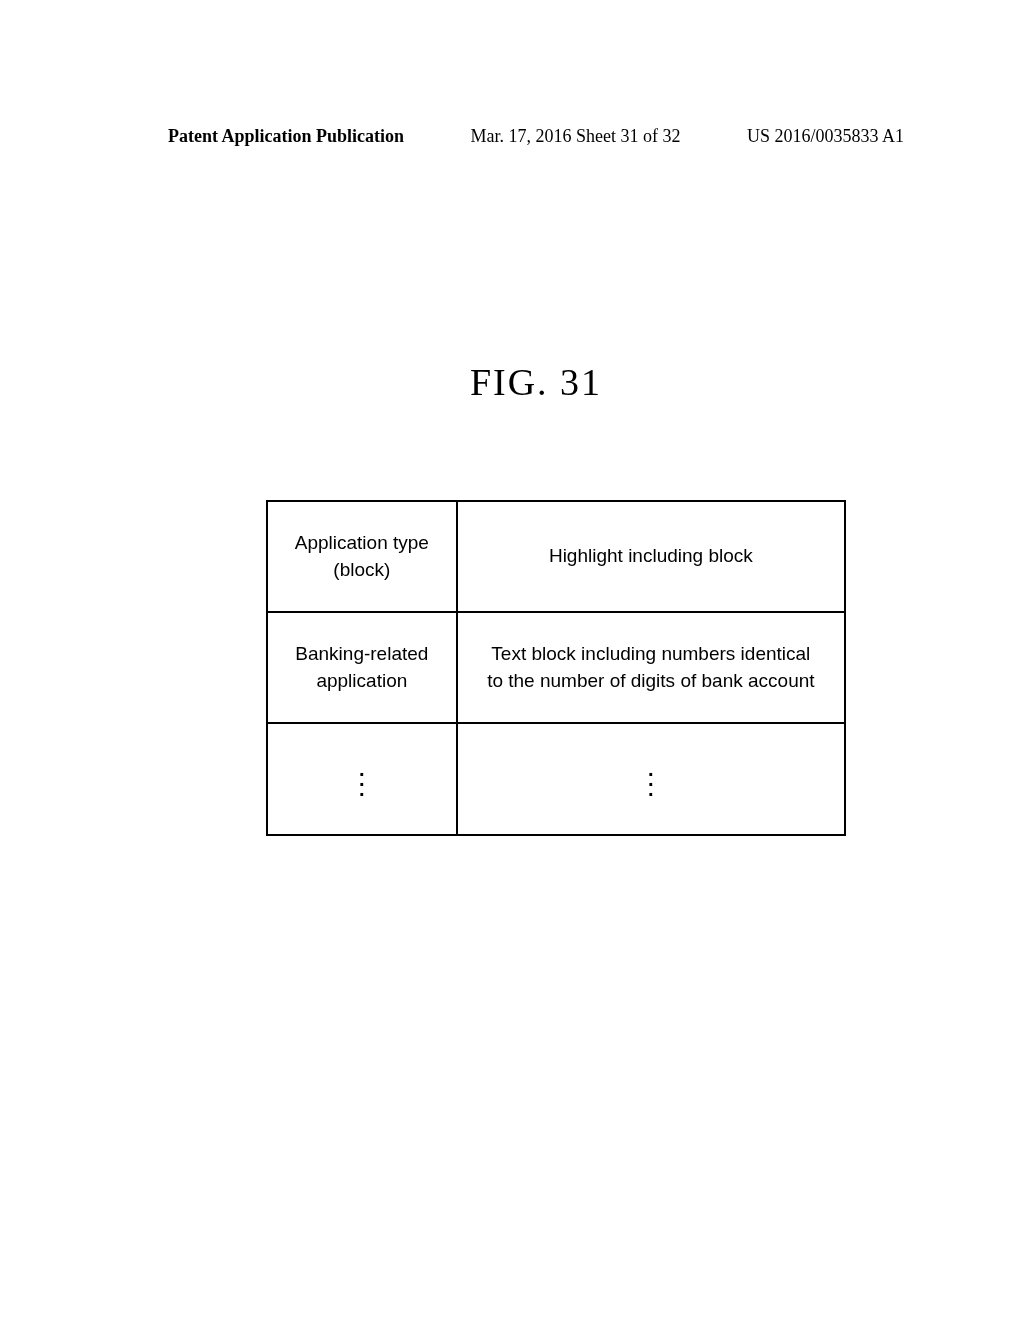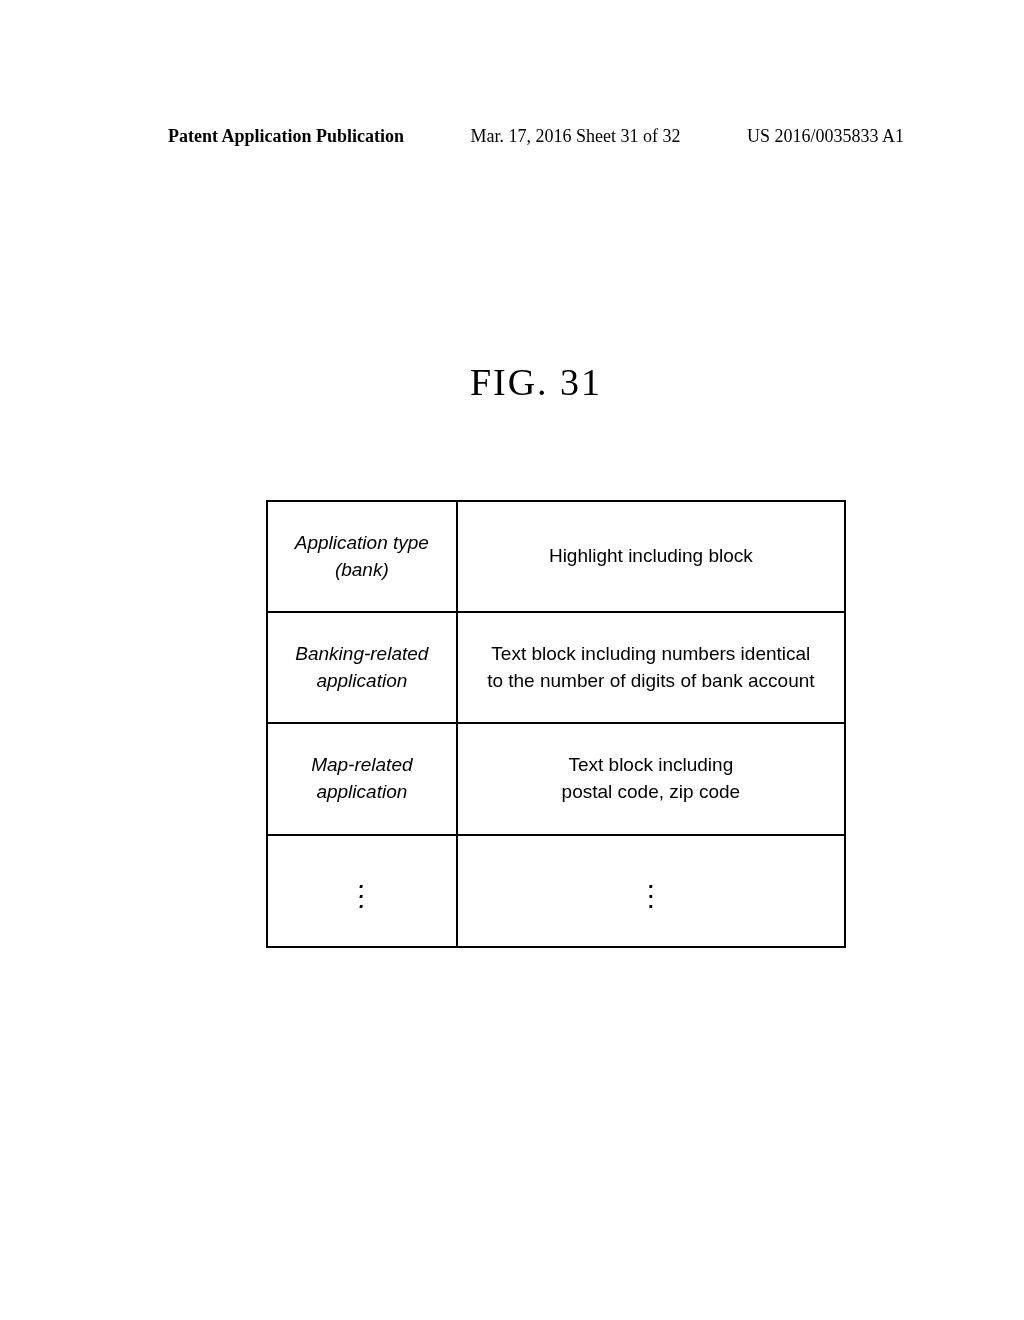--- a/index.html
+++ b/index.html
@@ -61,21 +61,20 @@
     td, th {
       border: 2px solid #000;
       text-align: center;
       vertical-align: middle;
       padding: 28px 12px;
       font-size: 19px;
       line-height: 1.4;
     }
     .col-left {
       width: 190px;
-      font-style: italic;
     }
     .col-right {
       width: 390px;
     }
     .ellipsis-cell {
       height: 95px;
       font-size: 20px;
       letter-spacing: 0;
     }
     .vdots {
@@ -94,47 +93,37 @@
 </div>
 
 <div class="figure-title">FIG. 31</div>
 
 <div class="table-container">
   <table>
     <tbody>
         <tr>
       <td class="col-left">
         <span>Application type</span><br>
-        <span>(bank)</span>
+        <span>(block)</span>
       </td>
       <td class="col-right">
         <span>Highlight including block</span>
       </td>
     </tr>
     <tr>
       <td class="col-left">
         <span>Banking-related</span><br>
         <span>application</span>
       </td>
       <td class="col-right">
         <span>Text block including numbers identical</span><br>
         <span>to the number of digits of bank account</span>
       </td>
     </tr>
     <tr>
-      <td class="col-left">
-        <span>Map-related</span><br>
-        <span>application</span>
-      </td>
-      <td class="col-right">
-        <span>Text block including</span><br>
-        <span>postal code, zip code</span>
-      </td>
-    </tr>
-    <tr>
       <td class="col-left ellipsis-cell">
         <span class="vdots">.<br>.<br>.</span>
       </td>
       <td class="col-right ellipsis-cell">
         <span class="vdots">.<br>.<br>.</span>
       </td>
     </tr>
   </tbody>
     </table>
 </div>

